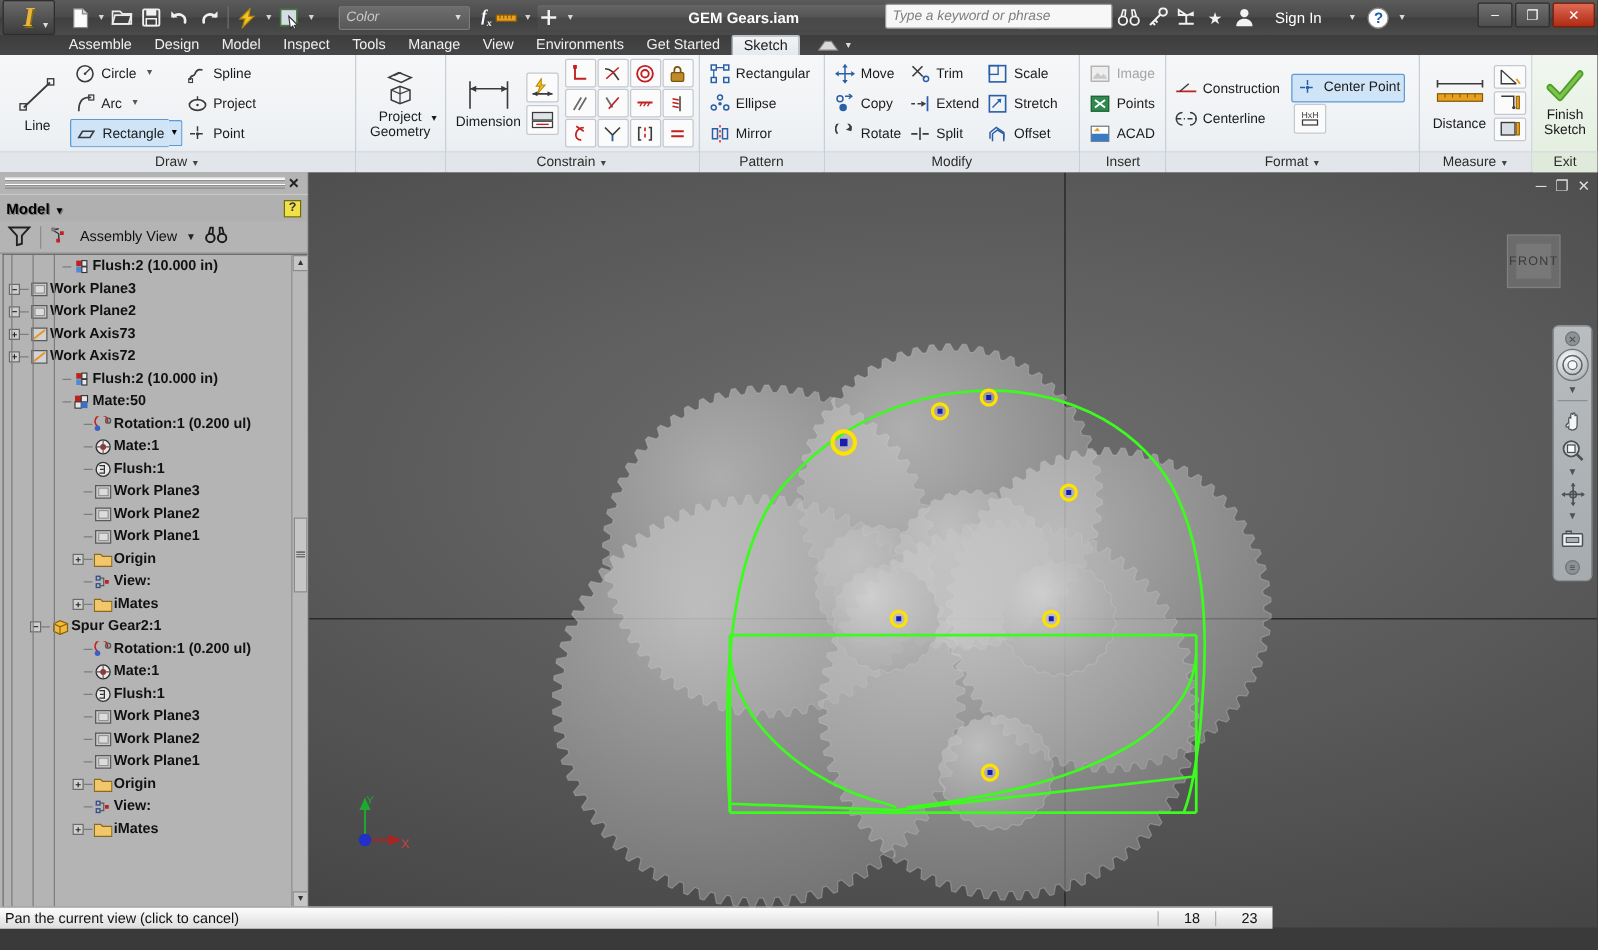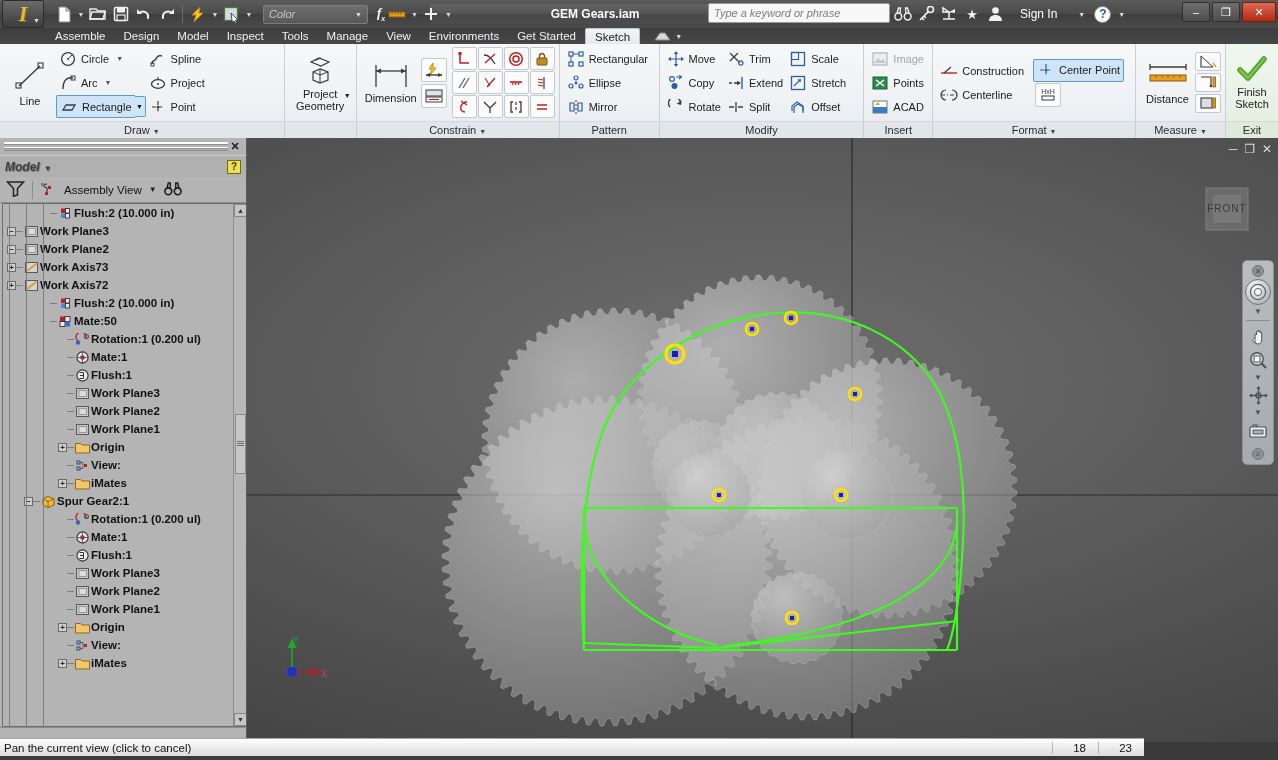--- a/index.html
+++ b/index.html
@@ -41,21 +41,21 @@
   }
   .qat-sep { width:1px; height:18px; background:#6e6e6e; margin:0 3px; }
   .qat-btn {
     width: 22px; height: 22px; display:flex; align-items:center;
     justify-content:center; border-radius:2px; position:relative;
   }
   .qat-dd { width:10px; height:22px; display:flex; align-items:center; justify-content:center;
     color:#d6d6d6; font-size:7px; }
 
   .color-combo {
-    width: 105px; height: 19px; margin-left: 8px;
+    width: 105px; height: 19px; margin-left: 16px;
     background: linear-gradient(to bottom,#6d6d6d,#585858);
     border: 1px solid #7b7b7b; border-radius: 2px;
     display:flex; align-items:center; padding-left:5px;
     color:#c9c9c9; font-size:11px; font-style:italic;
     justify-content: space-between;
     gap: 44px;
   }
   .color-combo .cc-arrow { font-size:7px; padding-right:5px; color:#e0e0e0; }
 
   .fx { font-family:"Liberation Serif",serif; font-style:italic; font-weight:bold; font-size:13px; color:#ffffff; margin-left:8px;}
@@ -158,21 +158,21 @@
   .browser { width:247px; height:604px; background:#b4b4b4;
     border-right:1px solid #5c5c5c; display:flex; flex-direction:column; }
   .browser-grip { height:17px; background:#b4b4b4; display:flex;align-items:center;
     padding: 0 4px; position:relative; }
   .grip-lines { flex:1; height:9px;
     background: repeating-linear-gradient(to bottom,#ffffff 0 1px,#8f8f8f 1px 2px,transparent 2px 4px);
     border-top:1px solid #fff; border-bottom:1px solid #8a8a8a; }
   .grip-x { width:14px; text-align:center; font-size:11px; color:#222; font-weight:bold; }
   .browser-hdr { height:22px; background:#b0b0b0; border-top:1px solid #c9c9c9;
     display:flex; align-items:center; padding:0 5px; justify-content:space-between; }
-  .browser-hdr .ttl { font-size:12px; color:#404040; font-weight:bold; text-shadow:1px 1px 0 #7a7a7a;font-style:italic; }
+  .browser-hdr .ttl { font-size:12px; color:#000000; font-weight:bold; text-shadow:1px 1px 0 #7a7a7a; }
   .browser-hdr .ttl .dd { font-size:8px; margin-left:4px; }
   .hdr-help { width:14px;height:14px;background:#f0e04a;border:1px solid #6b6b1c;
     font-size:10px;color:#333;display:flex;align-items:center;justify-content:center;font-weight:bold; }
   .browser-tools { height:26px; background:#b4b4b4; display:flex; align-items:center; gap:7px;
     padding:0 6px; border-bottom:1px solid #8d8d8d; }
   .bt-sep { width:1px;height:18px;background:#8d8d8d; }
   .av-label { font-size:11.5px; color:#111; }
   .tree {
     flex:1; background:#b4b4b4; position:relative; overflow:hidden;
     border:1px solid #6e6e6e; border-right:none; margin:0 0 0 2px;font-weight:bold;
@@ -211,21 +211,21 @@
     background:radial-gradient(circle at 38% 32%,#fdfdfd,#9aa0a4);
     border:1px solid #6f7478; display:flex;align-items:center;justify-content:center; }
   .nav-caret { font-size:8px; color:#4d5255; height:9px; line-height:9px; }
   .nav-hr { width:24px;height:1px;background:#8b9093; margin:2px 0; }
   .nav-ico { width:24px;height:22px;display:flex;align-items:center;justify-content:center; }
 
   .axis-tri { position:absolute; left:36px; bottom:60px; width:46px; height:50px; }
 
   
   .statusbar {
-    position:absolute; bottom:4px; left:0; width:1144px; height:18px;
+    position:absolute; bottom:17px; left:0; width:1018px; height:18px;
     background: linear-gradient(to bottom,#fdfdfd,#dcdcdc);
     border-top:1px solid #a8a8a8; display:flex; align-items:center; font-size:11.5px; color:#111;
   }
   .sb-text { padding-left:4px; flex:1; }
   .sb-num { width:46px; text-align:right; padding-right:12px; border-left:1px solid #b4b4b4; }
 </style>
 </head>
 <body>
 
 <div id="app">

